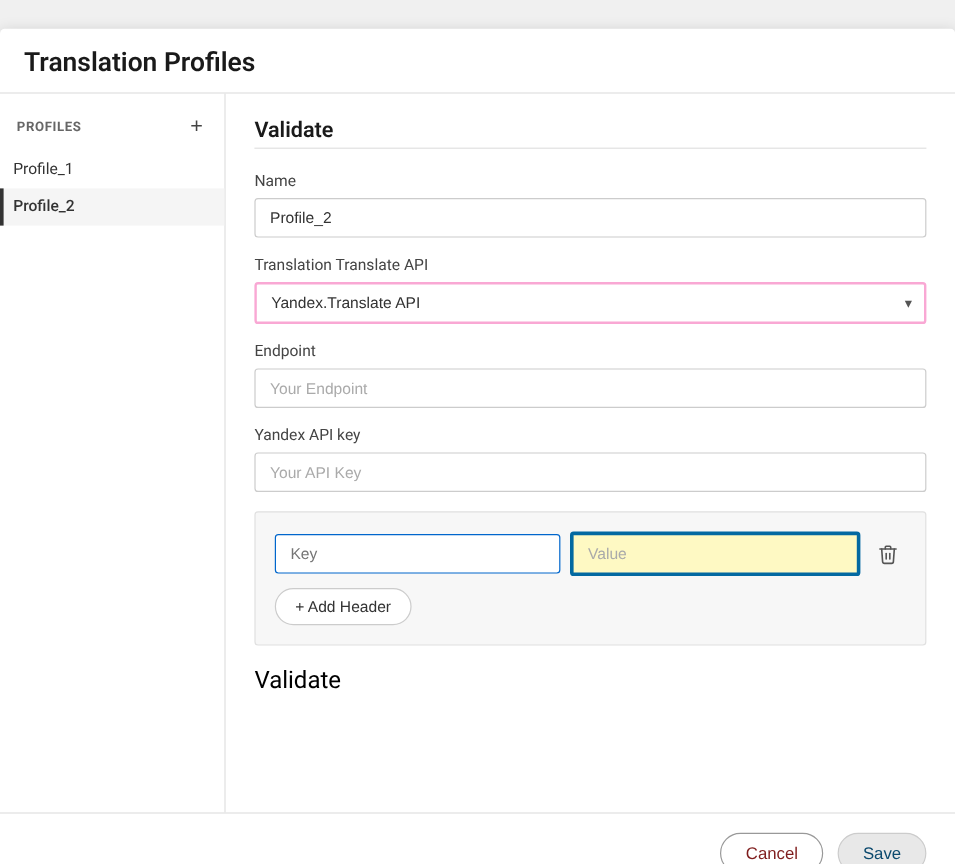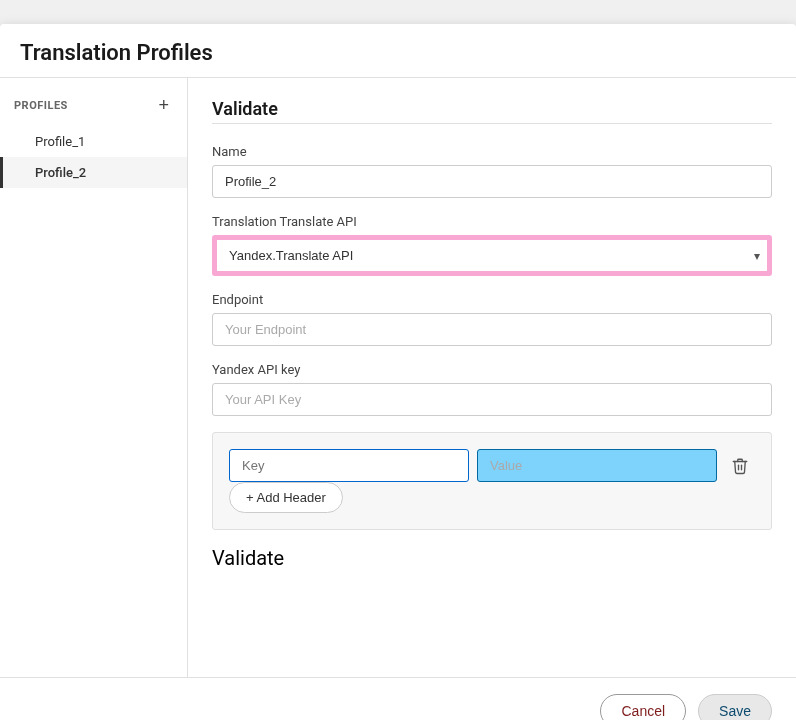--- a/index.html
+++ b/index.html
@@ -75,21 +75,21 @@
       font-size: 18px;
       line-height: 1;
       padding: 2px 4px;
       border-radius: 2px;
       display: flex;
       align-items: center;
       justify-content: center;
     }
 
     .profile-item {
-      padding: 8px 32px;
+      padding: 8px 8px;
       cursor: pointer;
       font-size: 13px;
       color: #333;
       border-left: 3px solid transparent;
     }
 
     .profile-item.active {
       border-left: 3px solid #333;
       font-weight: 500;
       background: #f5f5f5;
@@ -140,21 +140,21 @@
       color: #aaa;
     }
 
     .select-wrapper {
       position: relative;
     }
 
     .select-input {
       width: 100%;
       padding: 8px 36px 8px 12px;
-      border: 5px solid #f9a8d4;
+      border: 2px solid #f9a8d4;
       border-radius: 3px;
       font-size: 13px;
       color: #333;
       background: #fff;
       appearance: none;
       cursor: pointer;
       outline: none;
     }
 
     .select-chevron {
@@ -168,20 +168,21 @@
     }
 
     
     .headers-section {
       background: #f7f7f7;
       border: 1px solid #e0e0e0;
       border-radius: 3px;
       padding: 16px;
       display: flex;
       flex-direction: column;
+      gap: 10px;
     }
 
     .header-row {
       display: flex;
       align-items: center;
       gap: 8px;
     }
 
     .key-input {
       flex: 1;
@@ -190,25 +191,25 @@
       border-radius: 3px;
       font-size: 13px;
       color: #333;
       background: #fff;
       outline: none;
     }
 
     .value-input {
       flex: 1;
       padding: 8px 12px;
-      border: 1px solid #0369a1;
-      border-radius: 3px;
-      font-size: 13px;
-      color: #333;
-      background: #7dd3fc;
+      border: 3px solid #0369a1;
+      border-radius: 3px;
+      font-size: 13px;
+      color: #333;
+      background: #fef9c3;
       outline: none;
     }
 
     .value-input::placeholder {
       color: #aaa;
     }
 
     .delete-button {
       background: none;
       border: none;

